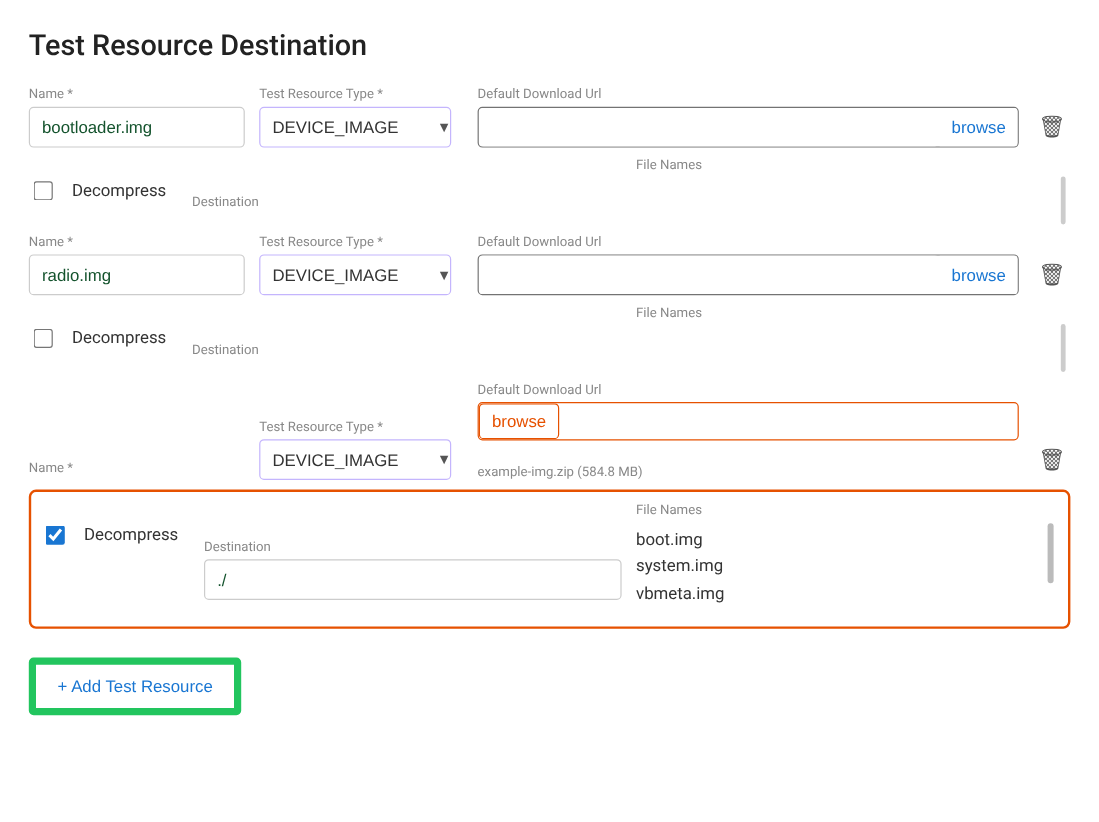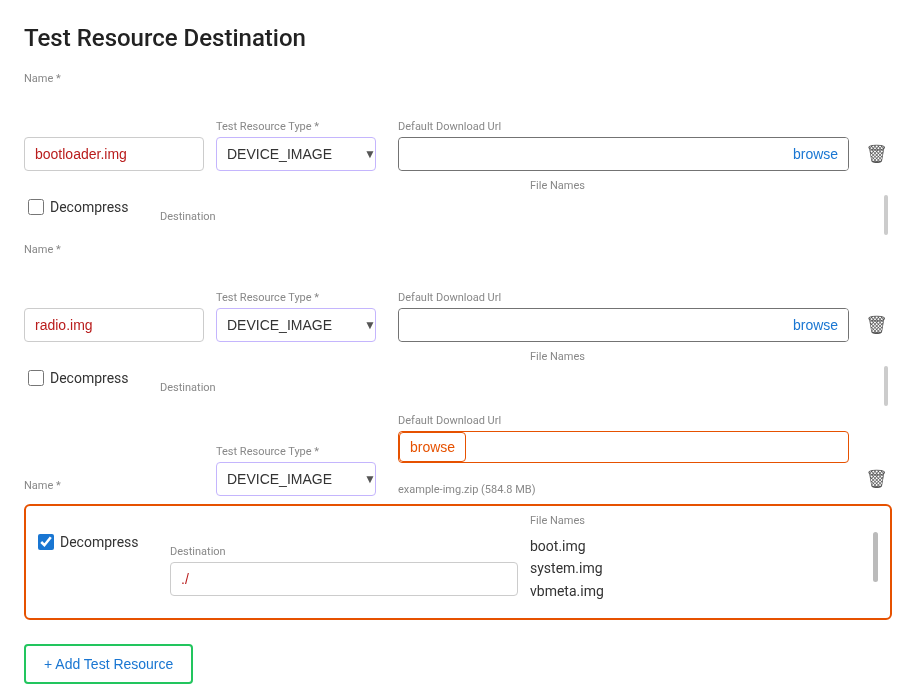--- a/index.html
+++ b/index.html
@@ -35,21 +35,21 @@
       margin-bottom: 4px;
     }
     .field-label.required::after {
       content: ' *';
     }
     input[type="text"] {
       border: 1px solid #ccc;
       border-radius: 4px;
       padding: 8px 10px;
       font-size: 14px;
-      color: #b91c1c;
+      color: #14532d;
       outline: none;
       background: #fff;
     }
     .select-wrapper {
       position: relative;
       display: inline-block;
     }
     .select-wrapper select {
       appearance: none;
       -webkit-appearance: none;
@@ -132,21 +132,21 @@
     .decompress-row {
       display: flex;
       align-items: flex-start;
       margin-bottom: 16px;
       gap: 12px;
       padding: 0 4px;
     }
     .decompress-check {
       display: flex;
       align-items: center;
-      gap: 6px;
+      gap: 16px;
       padding-top: 20px;
       flex-shrink: 0;
       width: 120px;
     }
     .decompress-check input[type="checkbox"] {
       width: 16px;
       height: 16px;
       accent-color: #1976d2;
       cursor: pointer;
     }
@@ -188,30 +188,30 @@
       padding: 8px 12px 12px 12px;
       margin-bottom: 16px;
       background: #fff;
     }
     .file-size-hint {
       font-size: 11px;
       color: #888;
       margin-top: 20px;
     }
     .add-resource-btn {
-      border: 2px solid #22c55e;
+      border: 6px solid #22c55e;
       color: #1976d2;
       background: #fff;
       border-radius: 4px;
       padding: 10px 18px;
       font-size: 14px;
       cursor: pointer;
       margin-top: 8px;
     }
-    .name-field { width: 180px; gap: 48px; }
+    .name-field { width: 180px; }
     .type-field { width: 170px; }
   </style>
 </head>
 <body>
 
 
 
 <h1>Test Resource Destination</h1>
 
 

